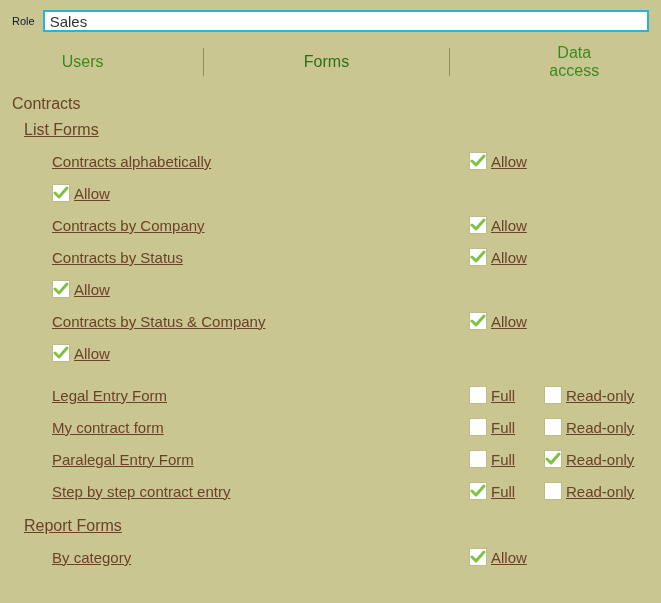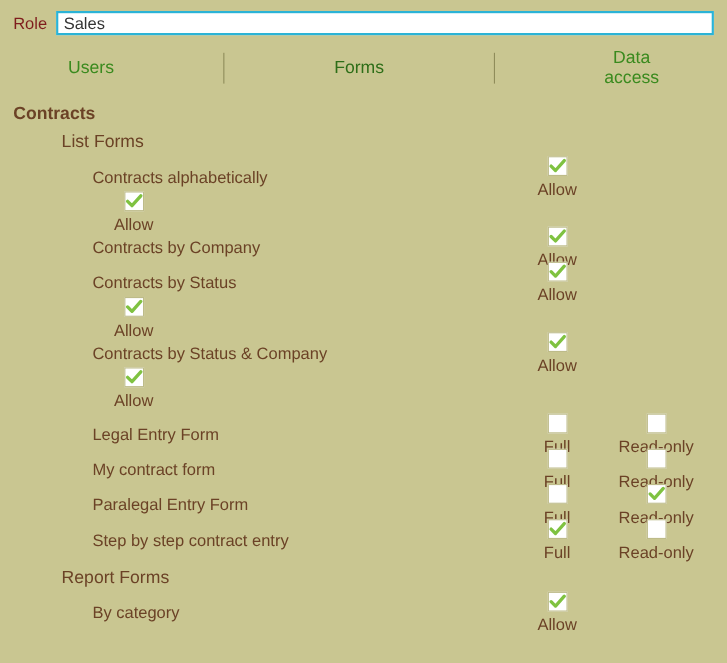--- a/index.html
+++ b/index.html
@@ -17,22 +17,22 @@
     overflow: hidden;
     padding: 10px 12px 0 12px;
   }
   .role-row {
     display: flex;
     align-items: center;
     gap: 8px;
     margin-bottom: 10px;
   }
   .role-label {
-    color: #7f1d1d;
-    font-size: 15px;
+    color: #0f172a;
+    font-size: 11px;
   }
   .role-input {
     flex: 1;
     height: 22px;
     border: 2px solid #2bb3d6;
     background: #fff;
     padding: 0 5px;
     font-size: 15px;
     color: #333;
     outline: none;
@@ -55,27 +55,28 @@
     font-weight: normal;
     color: #2e6e18;
   }
   .tab-sep {
     width: 1px;
     height: 28px;
     background: #8f8c5a;
   }
   .section-title {
     color: #6b4226;
-    font-weight: bold;
+    font-weight: normal;
     font-size: 16px;
     margin-bottom: 8px;
   }
   .subsection {
-    margin-left: 44px;
+    margin-left: 12px;
     margin-bottom: 10px;
+    text-decoration: underline;
   }
   .subsection-title {
     color: #6b4226;
     font-size: 16px;
     margin-bottom: 6px;
   }
   .row {
     display: flex;
     align-items: center;
     margin-left: 28px;
@@ -84,21 +85,20 @@
   .row-label {
     flex: 1;
     color: #6b4226;
     font-size: 15px;
   }
   .cb-group {
     display: flex;
     align-items: center;
     gap: 4px;
     width: 75px;
-    flex-direction: column;
   }
   .cb-group.wide {
     width: 105px;
     justify-content: flex-start;
   }
   .checkbox {
     width: 18px;
     height: 18px;
     background: #fff;
     border: 1px solid #bdbb89;

